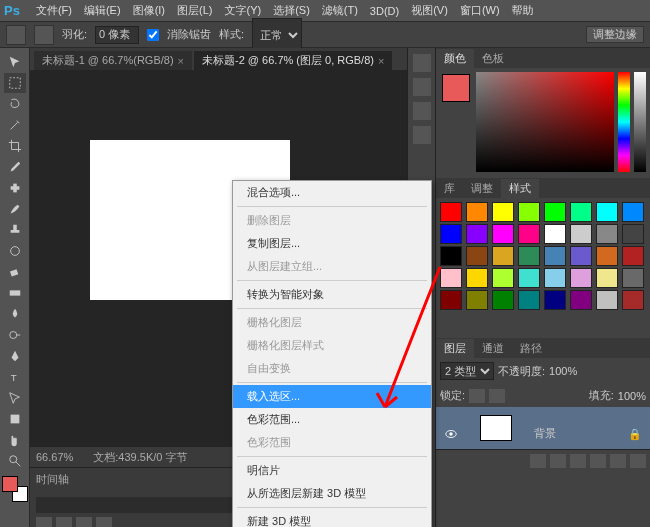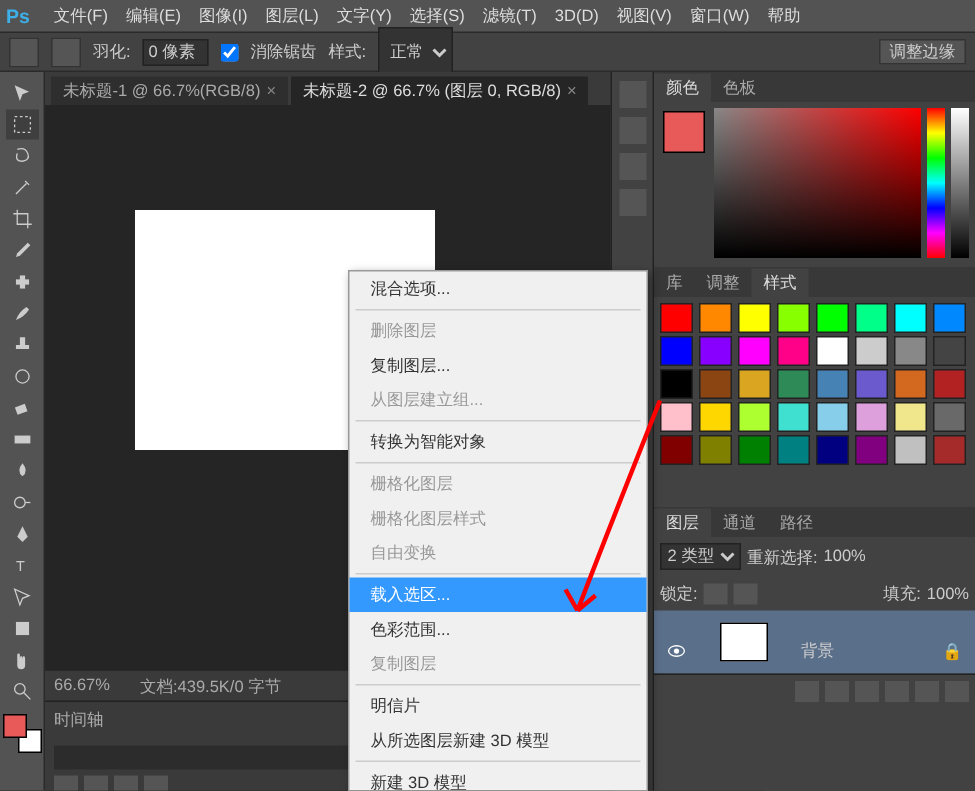--- a/index.html
+++ b/index.html
@@ -306,21 +306,21 @@
     </div>
 
     <div class="pnl-tabs">
       <div class="pnl-tab act">图层</div>
       <div class="pnl-tab">通道</div>
       <div class="pnl-tab">路径</div>
     </div>
     <div class="layers-pnl">
       <div class="ly-opts">
         <select class="ly-sel"><option>2 类型</option></select>
-        <span>重新选择:</span>
+        <span>不透明度:</span>
         <span>100%</span>
       </div>
       <div class="ly-opts">
         <span>锁定:</span>
         <div class="ly-btn"></div>
         <div class="ly-btn"></div>
         <span style="margin-left:auto">填充:</span>
         <span>100%</span>
       </div>
       <div class="ly-row">
@@ -352,21 +352,21 @@
     <div class="ctx-item dis">从图层建立组...</div>
     <div class="ctx-sep"></div>
     <div class="ctx-item">转换为智能对象</div>
     <div class="ctx-sep"></div>
     <div class="ctx-item dis">栅格化图层</div>
     <div class="ctx-item dis">栅格化图层样式</div>
     <div class="ctx-item dis">自由变换</div>
     <div class="ctx-sep"></div>
     <div class="ctx-item hl">载入选区...</div>
     <div class="ctx-item">色彩范围...</div>
-    <div class="ctx-item dis">复制图层</div>
+    <div class="ctx-item dis">色彩范围</div>
     <div class="ctx-sep"></div>
     <div class="ctx-item">明信片</div>
     <div class="ctx-item">从所选图层新建 3D 模型</div>
     <div class="ctx-sep"></div>
     <div class="ctx-item">新建 3D 模型</div>
   </div>
 
 <svg class="arrow" width="90" height="160" viewBox="0 0 90 160">
   <path d="M70 5 Q 40 80 15 145" stroke="#ff0000" stroke-width="3" fill="none"></path>
   <path d="M15 145 l-8-14 m8 14 l12-10" stroke="#ff0000" stroke-width="3" fill="none"></path>

